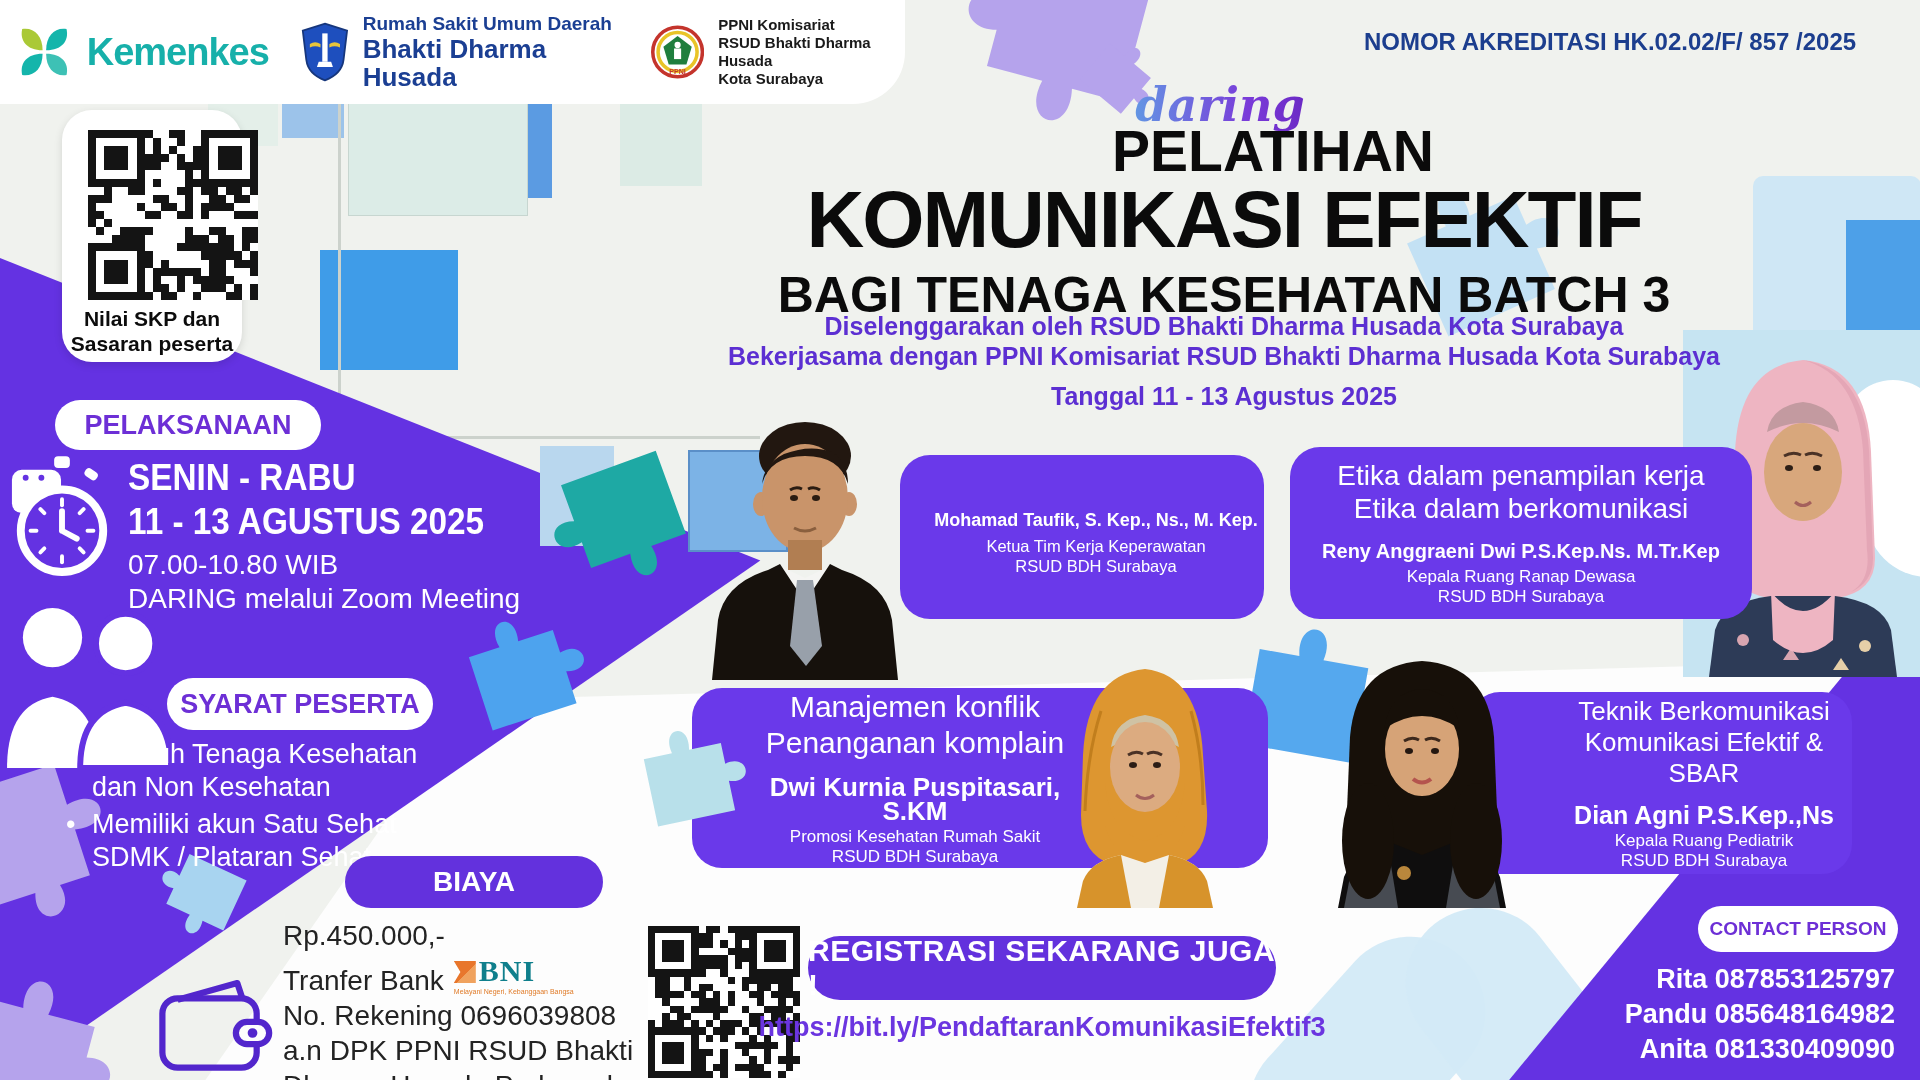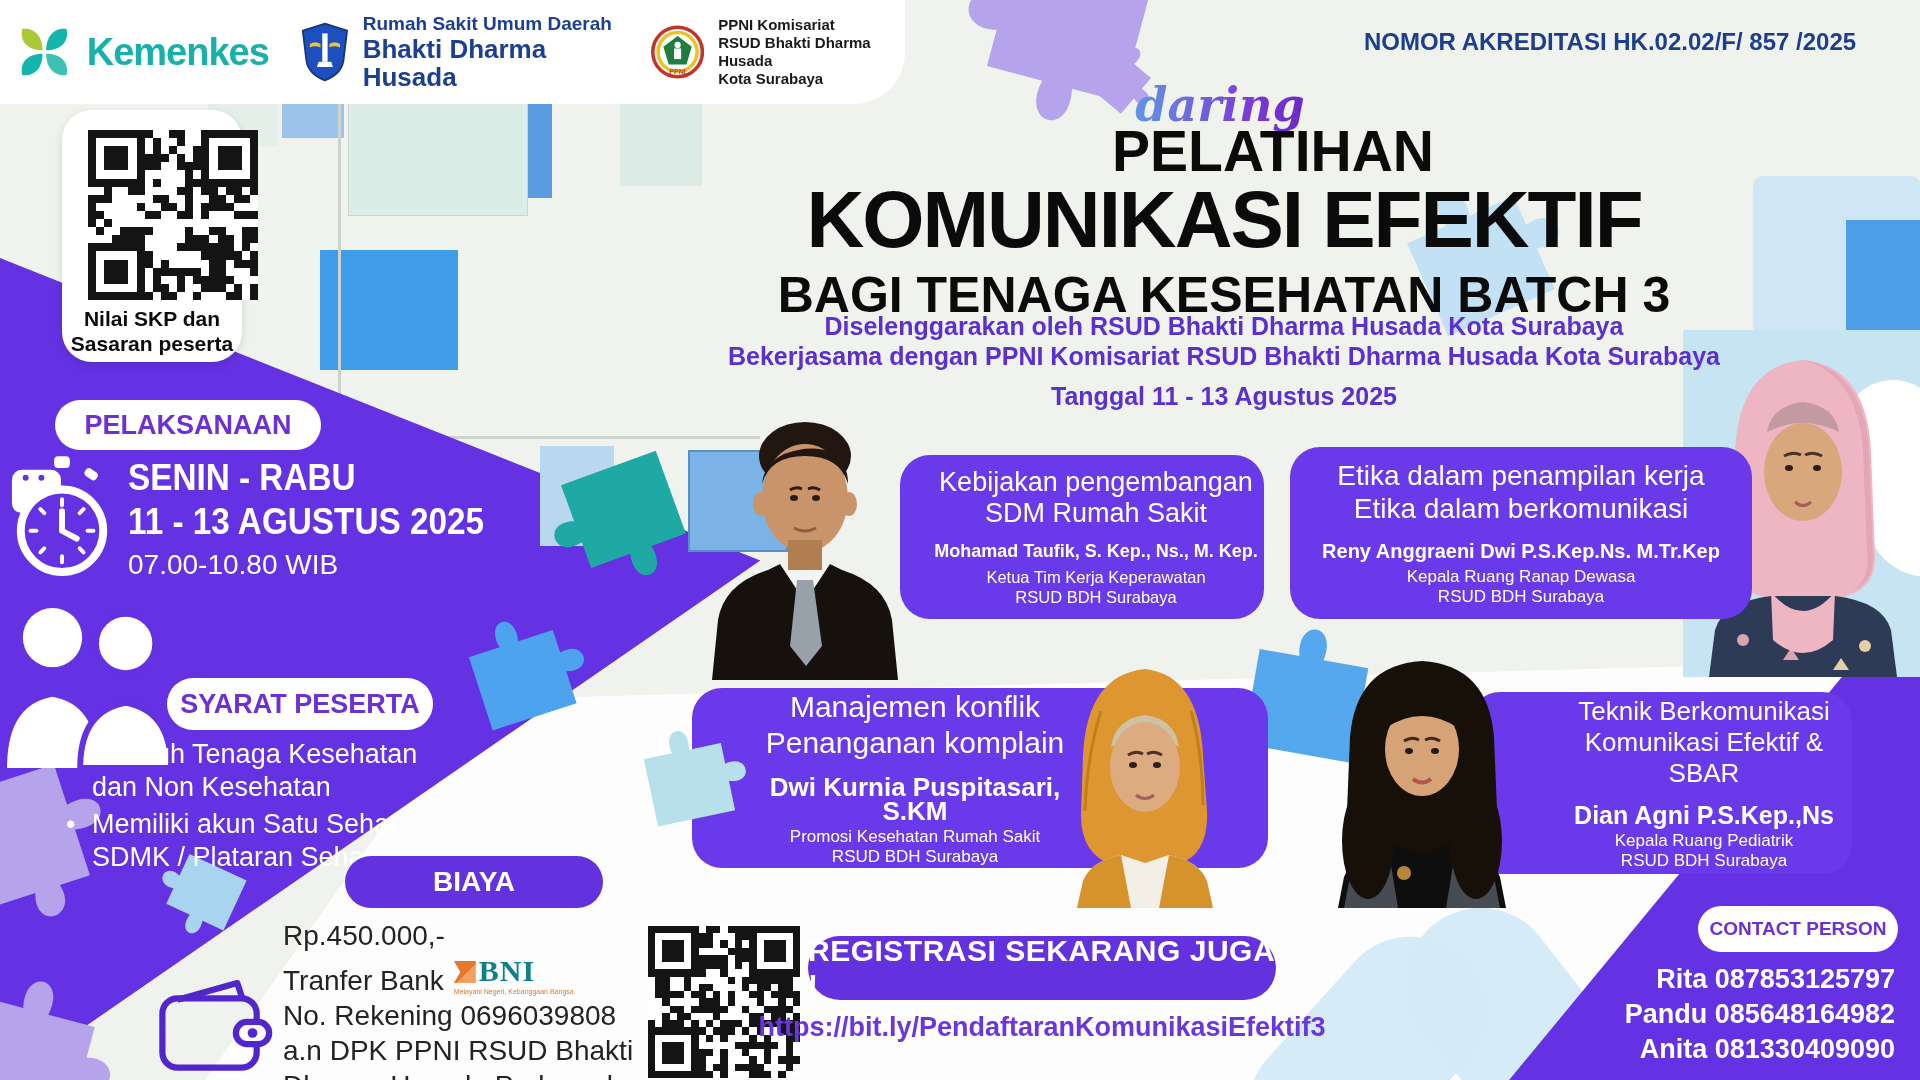--- a/index.html
+++ b/index.html
@@ -456,20 +456,21 @@
         <line x1="73" y1="66" x2="77" y2="62"></line>
     </g>
     <path d="M55,84 L55,64 M55,84 L70,92" stroke="#fff" stroke-width="6" stroke-linecap="round" fill="none"></path>
   </svg>
   <div class="days">
     <div>SENIN - RABU</div>
     <div>11 - 13 AGUSTUS 2025</div>
   </div>
   <div class="times">
     <div>07.00-10.80 WIB</div>
+    <div>DARING melalui Zoom Meeting</div>
   </div>
 
   <svg class="abs" viewBox="0 0 190 170" style="left:0px;top:600px;width:190px;height:168px;z-index:23">
     <circle cx="52" cy="38" r="30" fill="#fff"></circle>
     <path d="M6,170 Q6,106 52,98 Q98,106 98,170 Z" fill="#fff"></path>
     <circle cx="126" cy="44" r="30" fill="#fff" stroke="#6432e2" stroke-width="6"></circle>
     <path d="M80,170 Q80,112 126,104 Q172,112 172,170 Z" fill="#fff" stroke="#6432e2" stroke-width="6"></path>
   </svg>
   <div class="pill-white" style="left:167px;top:678px;width:266px;height:52px;font-size:27px">
     <span>SYARAT PESERTA</span>
@@ -514,22 +515,20 @@
       <path d="M26 347 L32 300 Q40 272 88 266 L152 266 Q200 272 208 300 L214 347 Z" fill="#2d3b57"></path>
       <circle cx="60" cy="310" r="6" fill="#d8a5b0"></circle>
         <circle cx="182" cy="316" r="6" fill="#e6cfa8"></circle>
       <path d="M100 330 l8 -12 8 12 Z" fill="#d8a5b0"></path>
         <path d="M150 340 l8 -12 8 12 Z" fill="#e6cfa8"></path>
       <path d="M88 262 Q120 300 152 262 L150 310 Q120 336 90 310 Z" fill="#eeb5c2"></path>
     </svg>
   </div>
 
   <div class="card" style="left:900px;top:455px;width:364px;height:164px;padding-left:28px">
-    <div class="card-topic pre" style="font-size:27px;line-height:31px">Kebijakan pengembangan
-SDM Rumah Sakit</div>
     <div class="card-name" style="font-size:18px;margin-top:10px">Mohamad Taufik, S. Kep., Ns., M. Kep.</div>
     <div class="card-role pre" style="font-size:16.5px">Ketua Tim Kerja Keperawatan
 RSUD BDH Surabaya</div>
   </div>
   <div class="card" style="left:1290px;top:447px;width:462px;height:172px">
     <div class="card-topic pre">Etika dalam penampilan kerja
 Etika dalam berkomunikasi</div>
     <div class="card-name">Reny Anggraeni Dwi P.S.Kep.Ns. M.Tr.Kep</div>
     <div class="card-role pre">Kepala Ruang Ranap Dewasa
 RSUD BDH Surabaya</div>

